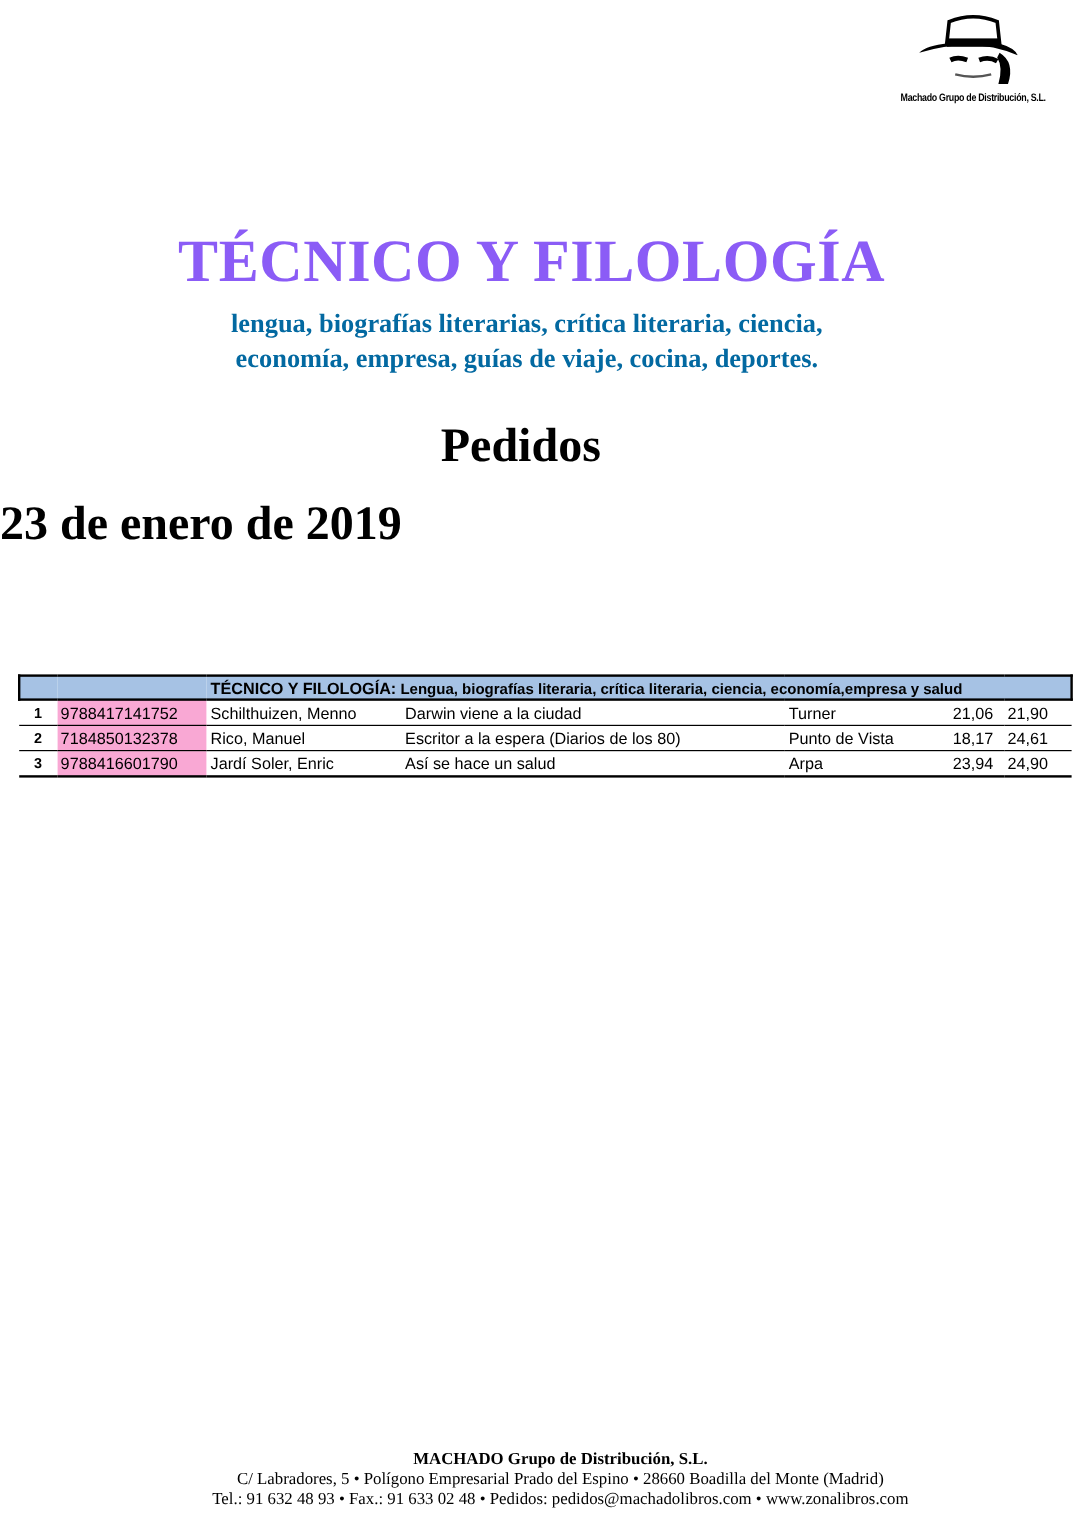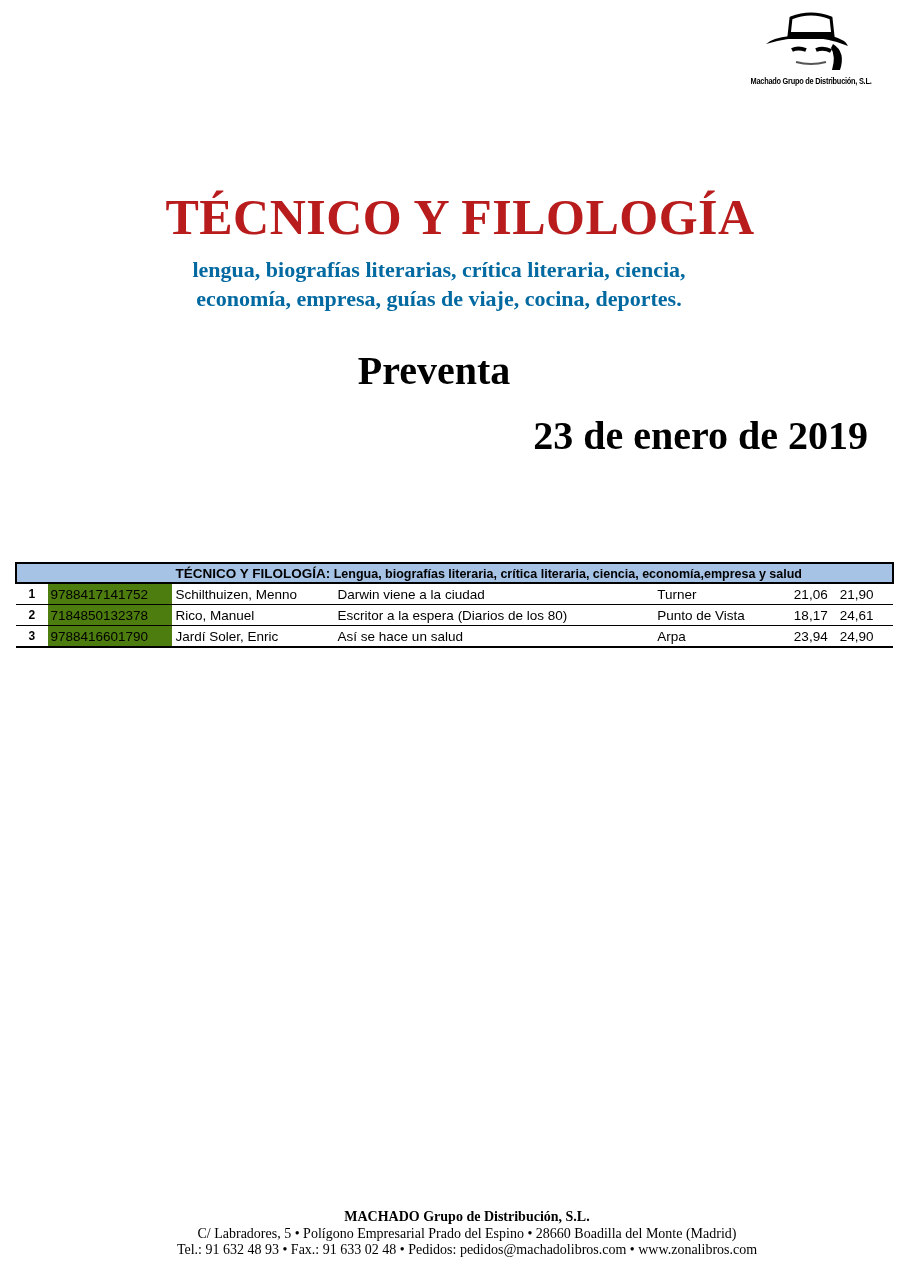--- a/index.html
+++ b/index.html
@@ -1,33 +1,33 @@
 <!DOCTYPE html>
 <html><head>
 <meta charset="utf-8">
 <style>
   html, body { margin:0; padding:0; background:#ffffff; }
   body { width:906px; height:1280px; position:relative; overflow:hidden; font-family:"DejaVu Serif","Liberation Serif",serif; color:#000; }
   .logo { position:absolute; left:736px; top:10px; width:150px; height:84px; }
   .logo-text { position:absolute; left:0; right:0; top:66px; font-family:"Liberation Sans",sans-serif; font-size:9px; font-weight:bold; letter-spacing:-0.3px; text-align:center; transform:scaleX(0.82); transform-origin:center; white-space:nowrap; }
-  .title { position:absolute; left:0; width:886px; top:188px; text-align:center; color:#b91c1c; font-family:"Liberation Serif",serif; font-weight:bold; font-size:50px; letter-spacing:0.5px;margin-left:17px; }
+  .title { position:absolute; left:0; width:886px; top:188px; text-align:center; color:#8b5cf6; font-family:"Liberation Serif",serif; font-weight:bold; font-size:50px; letter-spacing:0.5px; }
   .subtitle { position:absolute; left:0; width:878px; text-align:center; color:#0369a1; font-family:"Liberation Serif",serif; font-weight:bold; font-size:22px; }
   .sub1 { top:257px; }
   .sub2 { top:286px; }
   .preventa { position:absolute; left:0; width:868px; top:347px; text-align:center; font-family:"Liberation Serif",serif; font-weight:bold; font-size:40px; }
-  .date { position:absolute; left:0; width:868px; top:412px; text-align:right; font-family:"Liberation Serif",serif; font-weight:bold; font-size:40px; }
+  .date { position:absolute; left:0; width:868px; top:412px; text-align:left; font-family:"Liberation Serif",serif; font-weight:bold; font-size:40px; }
   table.books { position:absolute; left:15px; top:562px; width:879px; border-collapse:collapse; font-family:Liberation Sans, sans-serif; font-size:13.5px; }
   table.books td { padding:0 3px; height:20px; white-space:nowrap; }
   tr.hdr td { background:#a6c2e4; border-top:2px solid #000; border-bottom:2px solid #000; font-weight:bold; height:18px; }
   tr.hdr td.first { border-left:2px solid #000; }
   tr.hdr td.last { border-right:2px solid #000; }
   tr.row td { border-bottom:1px solid #000; }
   tr.row.lastrow td { border-bottom:2px solid #000; }
   td.num { width:22px; text-align:center; font-weight:bold; font-size:12px; }
-  td.isbn { background:#4d7c0f; width:105px; }
+  td.isbn { background:#f9a8d4; width:105px; }
   td.author { width:138px; }
   td.titlec { width:278px; }
   td.publisher { width:110px;margin-top:39px; }
   td.price1 { width:40px; text-align:center; }
   td.price2 { width:44px; text-align:left; padding-left:12px; }
   .footer { position:absolute; left:0; width:934px; text-align:center; font-family:"Liberation Serif",serif; font-size:14px; }
   .f1 { top:1209px; font-weight:bold; }
   .f2 { top:1226px; }
   .f3 { top:1242px; }
 </style>
@@ -43,21 +43,21 @@
     <path d="M80 40 Q88 37 95 41" stroke="#000" stroke-width="4" fill="none"></path>
     <path d="M97 34 Q110 42 104 60 L96 60 Q100 46 95 38 Z" fill="#000"></path>
     <path d="M60 52 Q75 56 90 52" stroke="#555" stroke-width="2" fill="none"></path>
   </svg>
   <div class="logo-text">Machado Grupo de Distribución, S.L.</div>
 </div>
 
 <div class="title">TÉCNICO Y FILOLOGÍA</div>
 <div class="subtitle sub1">lengua, biografías literarias, crítica literaria, ciencia,</div>
 <div class="subtitle sub2">economía, empresa, guías de viaje, cocina, deportes.</div>
-<div class="preventa">Preventa</div>
+<div class="preventa">Pedidos</div>
 <div class="date">23 de enero de 2019</div>
 
 <table class="books">
   <tbody>
       <tr class="hdr">
     <td class="first"></td>
     <td></td>
     <td class="last" colspan="5"><span>TÉCNICO Y FILOLOGÍA:</span><span style="font-size:12.5px"> Lengua, biografías literaria, crítica literaria, ciencia, economía,empresa y salud</span></td>
   </tr>
   <tr class="row">

